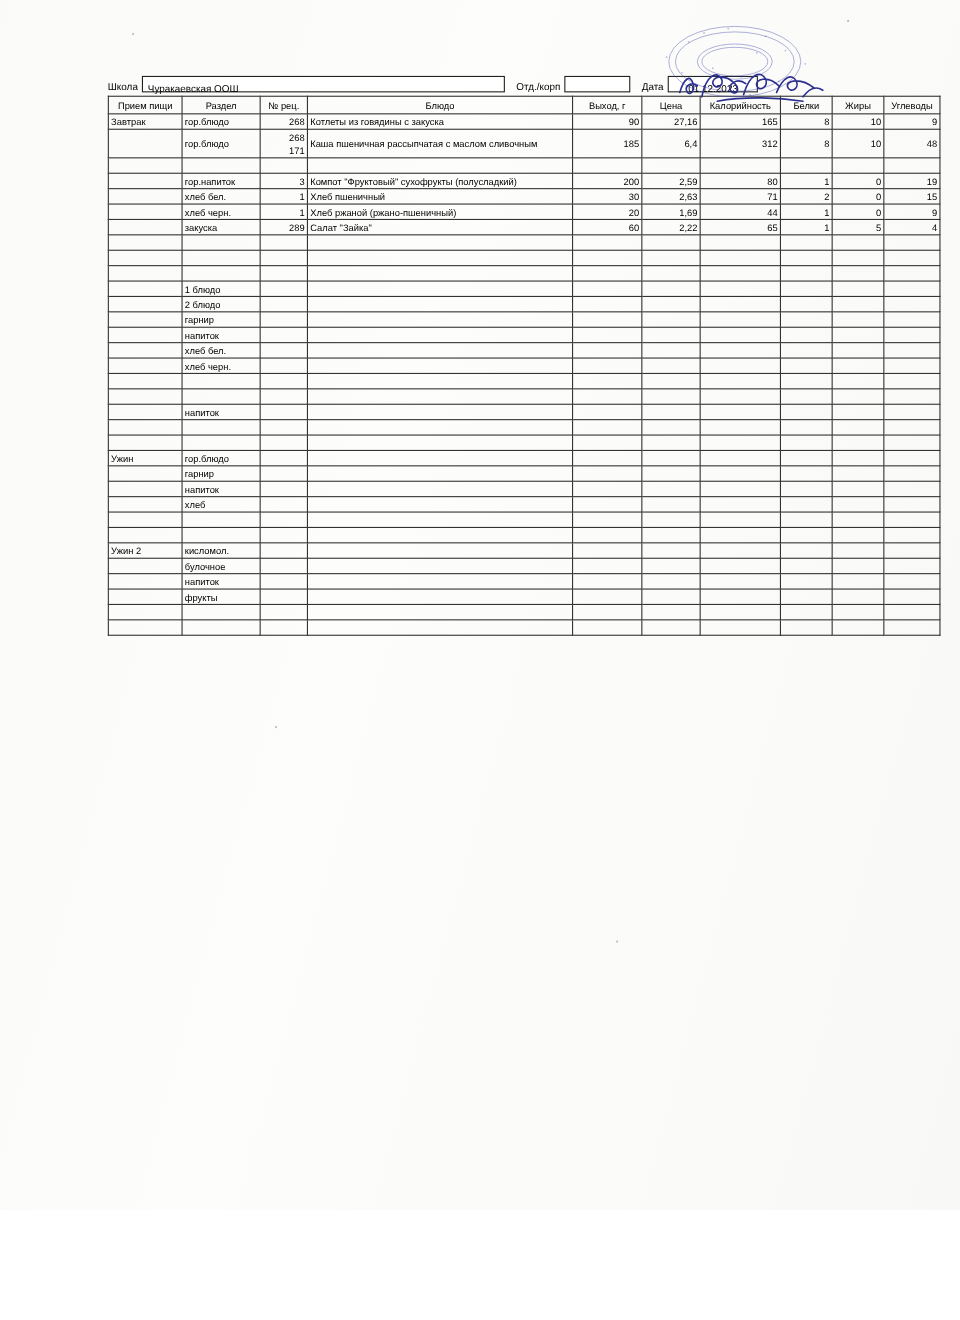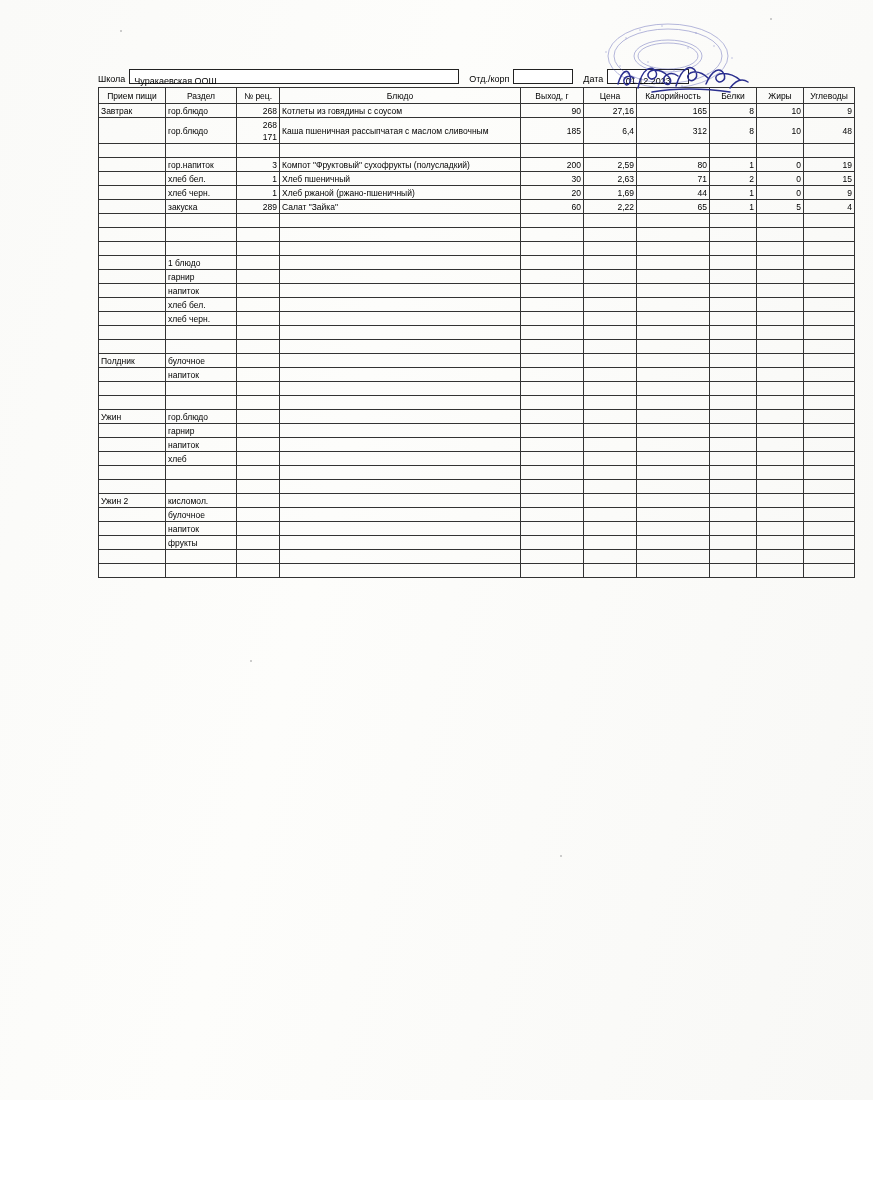--- a/index.html
+++ b/index.html
@@ -159,21 +159,21 @@
           <th class="c-prot">Белки</th>
           <th class="c-fat">Жиры</th>
           <th class="c-carb">Углеводы</th>
         </tr>
       </thead>
       <tbody id="menu-body">
           <tr>
             <td class="c-meal txt">Завтрак</td>
             <td class="c-sect txt">гор.блюдо</td>
             <td class="c-rec num">268</td>
-            <td class="c-dish txt">Котлеты из говядины с соусом</td>
+            <td class="c-dish txt">Котлеты из говядины с закуска</td>
             <td class="c-out num">90</td>
             <td class="c-price num">27,16</td>
             <td class="c-cal num">165</td>
             <td class="c-prot num">8</td>
             <td class="c-fat num">10</td>
             <td class="c-carb num">9</td>
           </tr>
           <tr class="tall">
             <td class="c-meal txt"></td>
             <td class="c-sect txt">гор.блюдо</td>
@@ -289,20 +289,32 @@
             <td class="c-dish txt"></td>
             <td class="c-out num"></td>
             <td class="c-price num"></td>
             <td class="c-cal num"></td>
             <td class="c-prot num"></td>
             <td class="c-fat num"></td>
             <td class="c-carb num"></td>
           </tr>
           <tr>
             <td class="c-meal txt"></td>
+            <td class="c-sect txt">2 блюдо</td>
+            <td class="c-rec num"></td>
+            <td class="c-dish txt"></td>
+            <td class="c-out num"></td>
+            <td class="c-price num"></td>
+            <td class="c-cal num"></td>
+            <td class="c-prot num"></td>
+            <td class="c-fat num"></td>
+            <td class="c-carb num"></td>
+          </tr>
+          <tr>
+            <td class="c-meal txt"></td>
             <td class="c-sect txt">гарнир</td>
             <td class="c-rec num"></td>
             <td class="c-dish txt"></td>
             <td class="c-out num"></td>
             <td class="c-price num"></td>
             <td class="c-cal num"></td>
             <td class="c-prot num"></td>
             <td class="c-fat num"></td>
             <td class="c-carb num"></td>
           </tr>
@@ -350,32 +362,20 @@
             <td class="c-out num"></td>
             <td class="c-price num"></td>
             <td class="c-cal num"></td>
             <td class="c-prot num"></td>
             <td class="c-fat num"></td>
             <td class="c-carb num"></td>
           </tr>
           <tr>
             <td class="c-meal txt"></td>
             <td class="c-sect txt"></td>
-            <td class="c-rec num"></td>
-            <td class="c-dish txt"></td>
-            <td class="c-out num"></td>
-            <td class="c-price num"></td>
-            <td class="c-cal num"></td>
-            <td class="c-prot num"></td>
-            <td class="c-fat num"></td>
-            <td class="c-carb num"></td>
-          </tr>
-          <tr>
-            <td class="c-meal txt">Полдник</td>
-            <td class="c-sect txt">булочное</td>
             <td class="c-rec num"></td>
             <td class="c-dish txt"></td>
             <td class="c-out num"></td>
             <td class="c-price num"></td>
             <td class="c-cal num"></td>
             <td class="c-prot num"></td>
             <td class="c-fat num"></td>
             <td class="c-carb num"></td>
           </tr>
           <tr>

